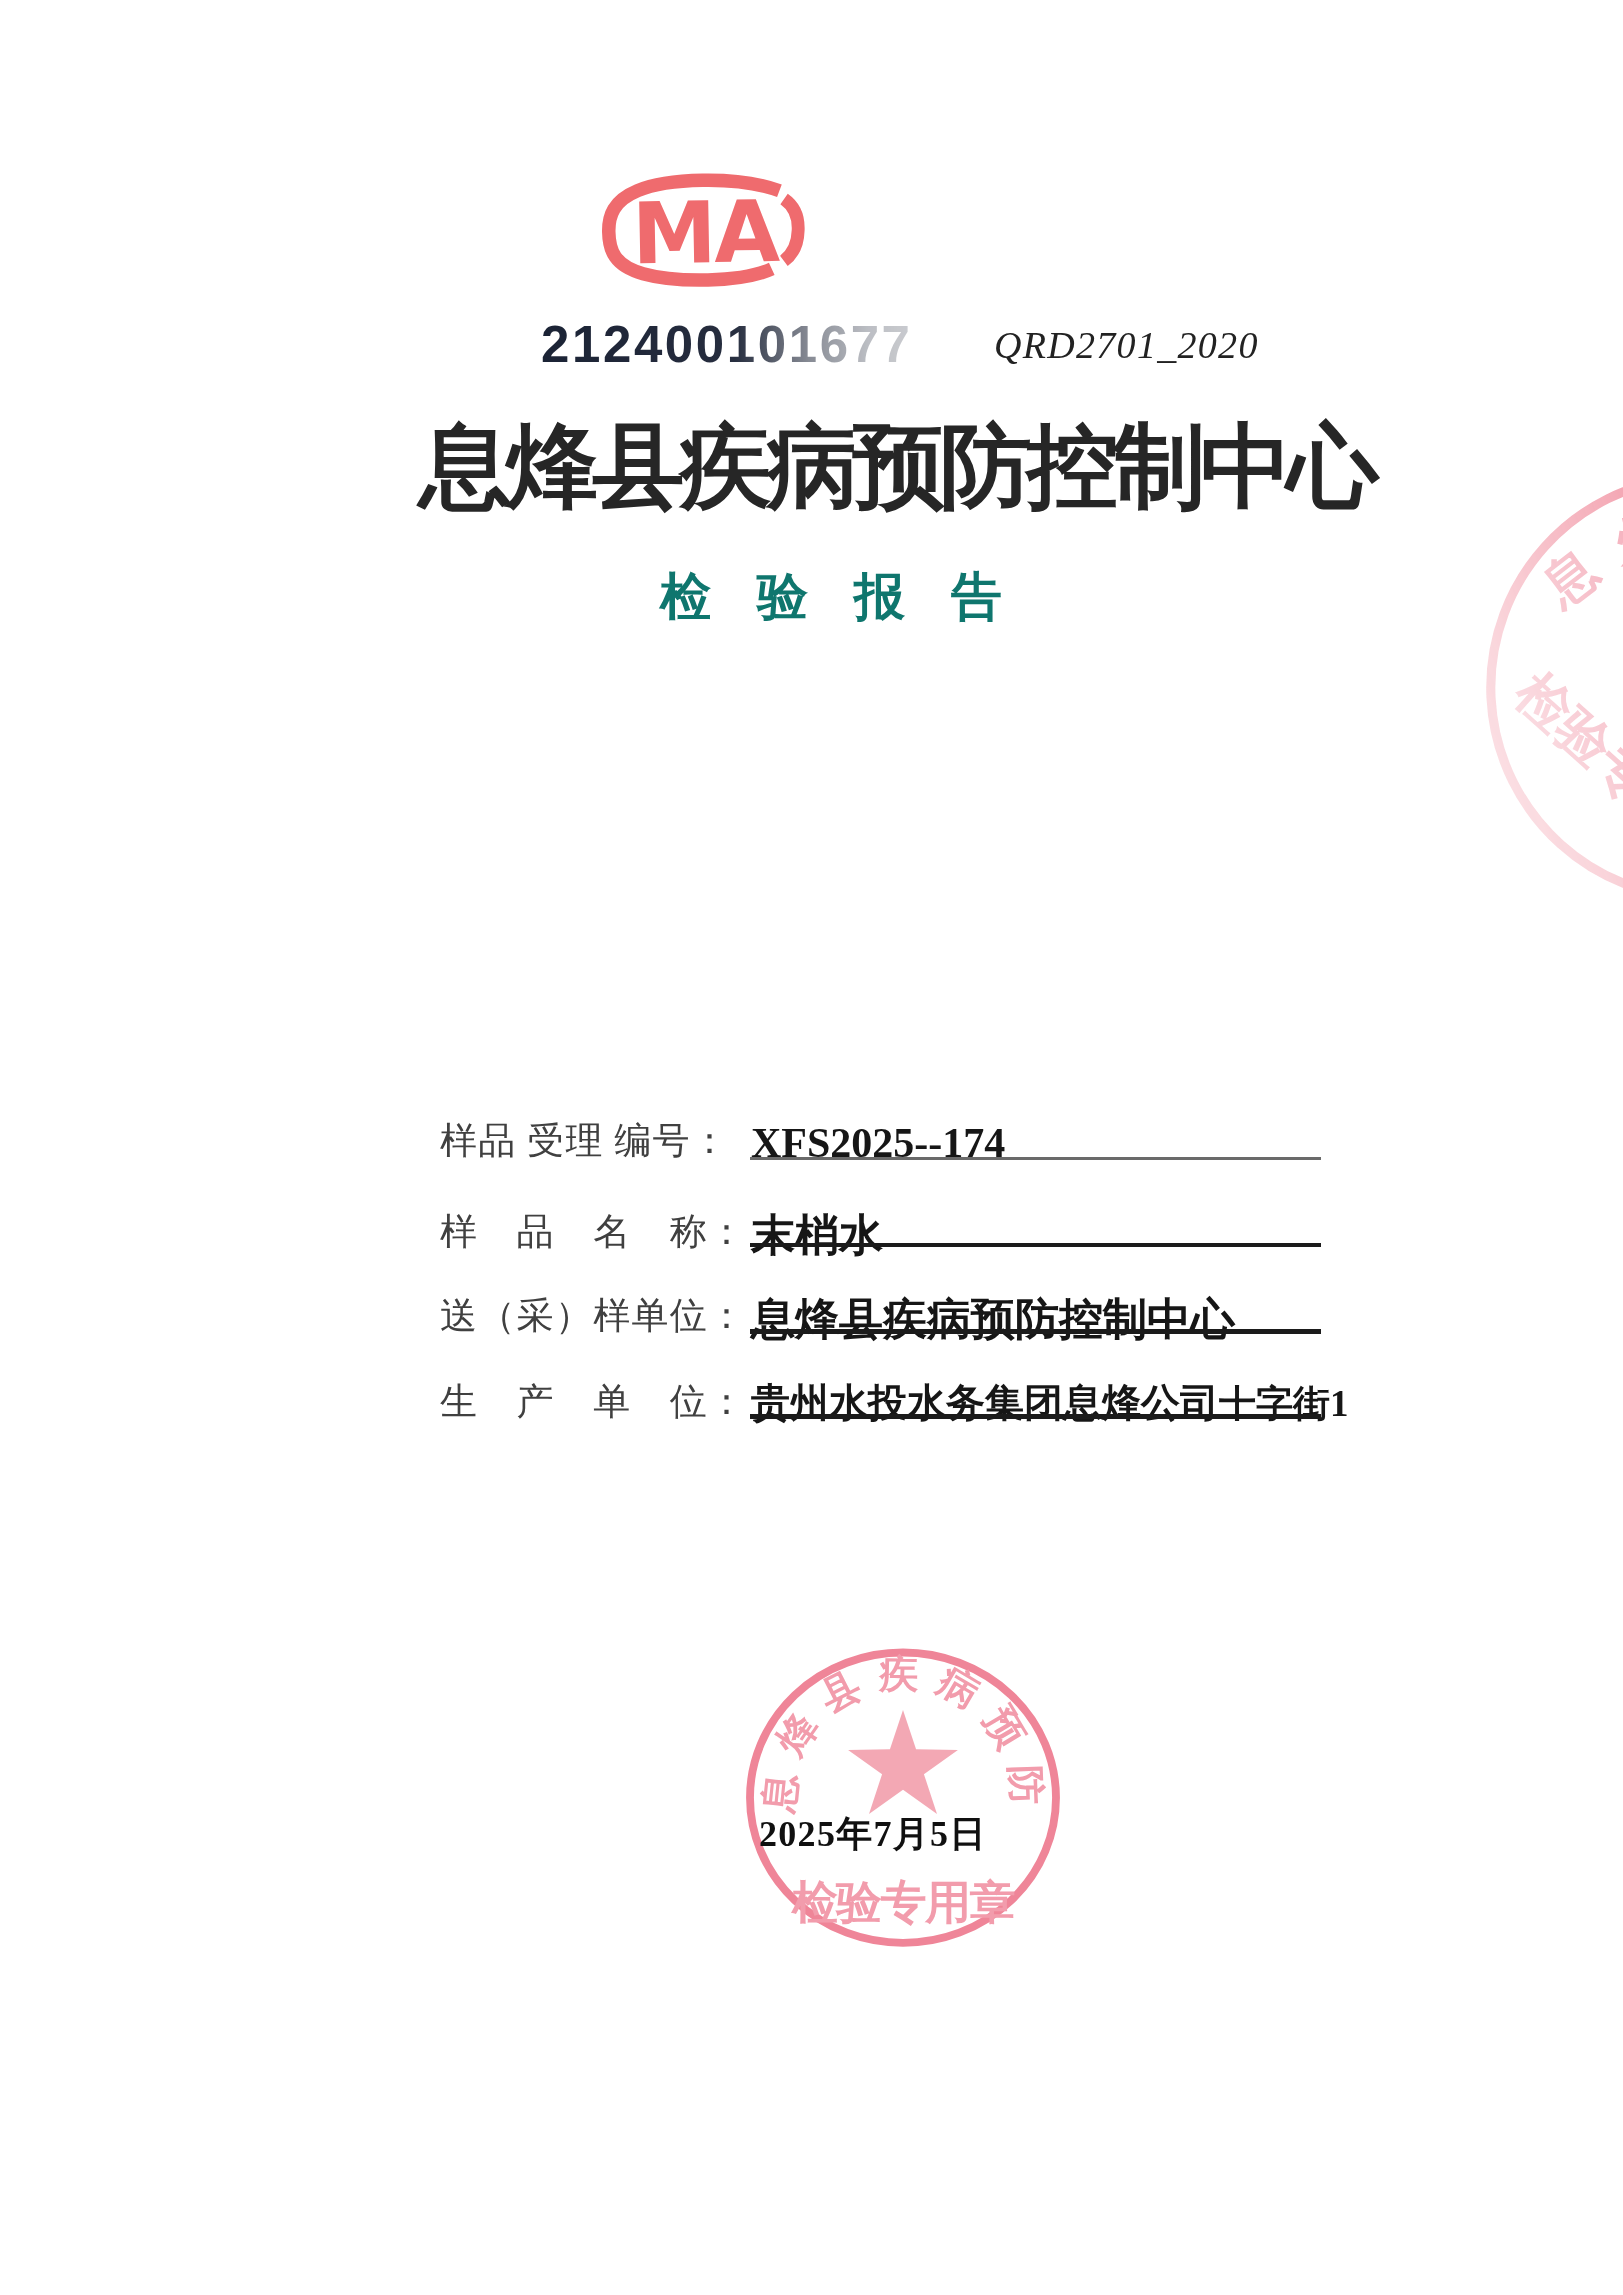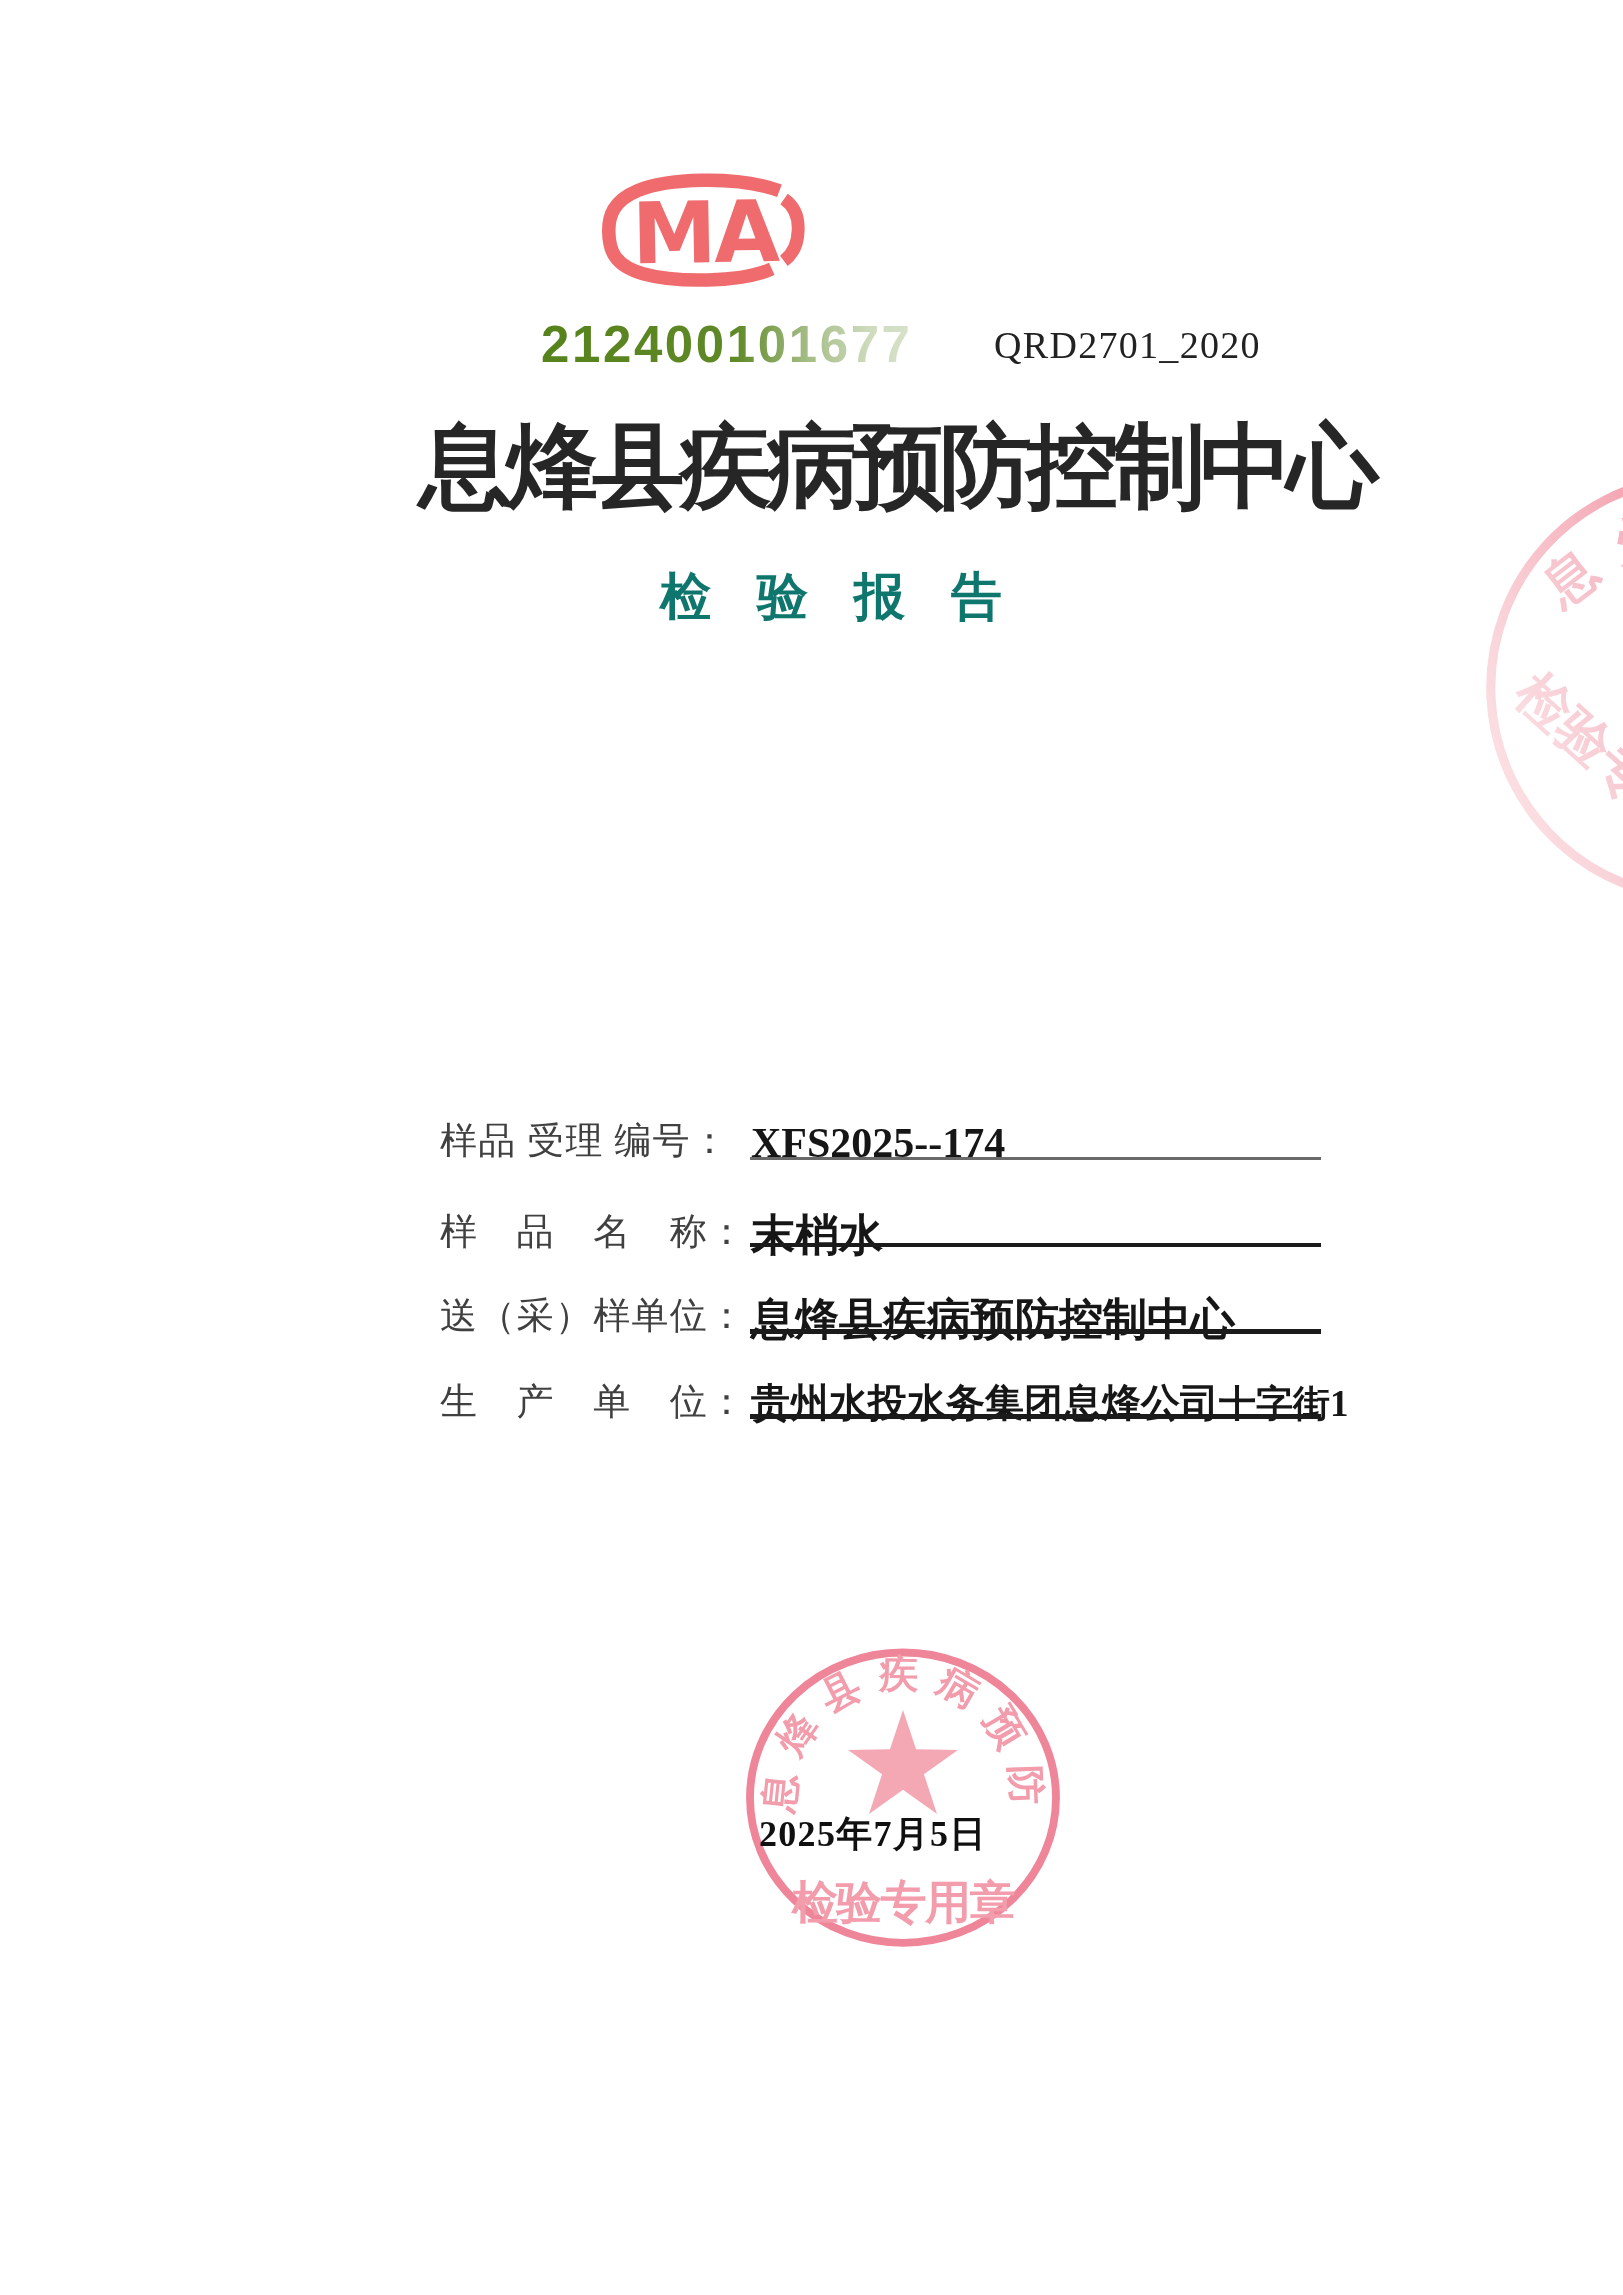--- a/index.html
+++ b/index.html
@@ -7,25 +7,25 @@
     width:1623px;height:2295px;position:relative;overflow:hidden;
     background:#ffffff;
     font-family:"Liberation Serif","DejaVu Serif",serif;
   }
   .abs{position:absolute;}
 
   
   .cma-logo{left:592px;top:164px;width:219px;height:131px;transform:rotate(-1deg);}
   .cma-number{
     left:541px;top:315px;font-family:"Liberation Sans","DejaVu Sans",sans-serif;
-    font-size:51px;font-weight:bold;letter-spacing:2.6px;color:#4d7c0f;
+    font-size:51px;font-weight:bold;letter-spacing:2.6px;color:#0f172a;
     -webkit-mask-image:linear-gradient(90deg,rgba(0,0,0,.95) 0%,rgba(0,0,0,.9) 52%,rgba(0,0,0,.5) 72%,rgba(0,0,0,.28) 88%,rgba(0,0,0,.22) 100%);
     mask-image:linear-gradient(90deg,rgba(0,0,0,.95) 0%,rgba(0,0,0,.9) 52%,rgba(0,0,0,.5) 72%,rgba(0,0,0,.28) 88%,rgba(0,0,0,.22) 100%);
   }
-  .doc-code{left:994px;top:323px;font-size:38px;letter-spacing:1.3px;color:#222222;}
+  .doc-code{left:994px;top:323px;font-size:38px;letter-spacing:1.3px;color:#222222;font-style:italic;}
 
   
   .org-title{
     left:419px;top:405px;width:871px;font-size:92px;font-weight:bold;
     letter-spacing:-5.2px;color:#262626;white-space:nowrap;
   }
   .report-title{
     left:660px;top:563px;font-size:51px;font-weight:bold;
     letter-spacing:46px;color:#0f766e;white-space:nowrap;
   }

